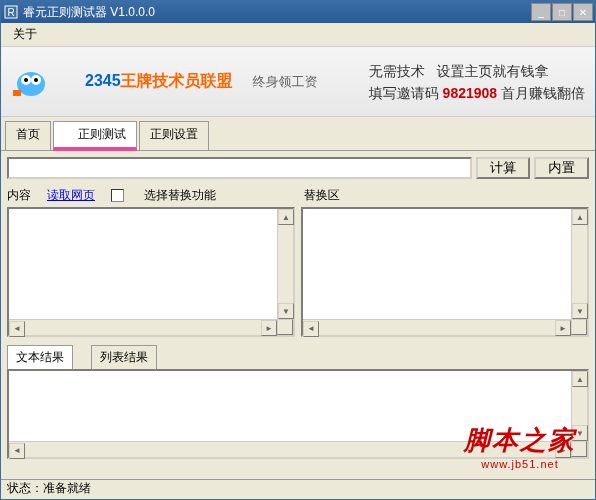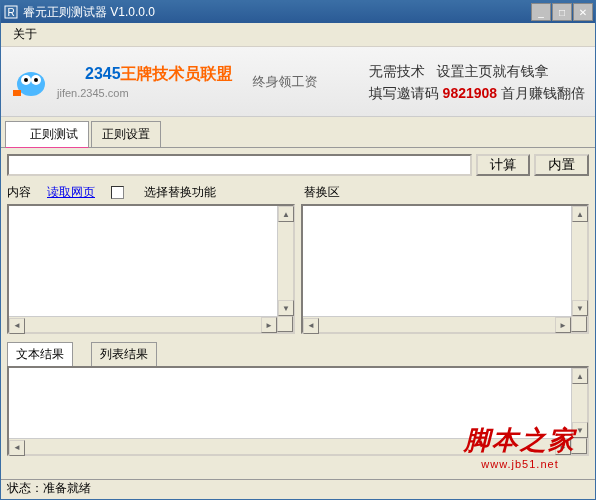--- a/index.html
+++ b/index.html
@@ -18,21 +18,21 @@
 .banner-logo { display: flex; flex-direction: column; }
 .logo-main { font-size: 16px; font-weight: bold; margin-left: 28px; }
 .logo-2345 { color: #0066cc; }
 .logo-rest { color: #ff6600; }
 .logo-sub { color: #888; font-size: 11px; margin-top: 2px; }
 .banner-mid { margin-left: 20px; color: #666; font-size: 13px; }
 .banner-right { margin-left: auto; font-size: 14px; color: #333; line-height: 22px; }
 .banner-right .red { color: #cc0000; font-weight: bold; }
 .tabs { display: flex; padding: 4px 4px 0 4px; }
 .tab { padding: 4px 10px; border: 1px solid #999; background: #ece9d8; margin-right: 2px; cursor: default; position: relative; }
-.tab.active { background: #fff; border-bottom: 1px solid #ec4899; z-index: 2; padding-left: 24px; }
+.tab.active { background: #fff; border-bottom: 4px solid #ec4899; z-index: 2; padding-left: 24px; }
 .tab-content { background: #ece9d8; padding: 6px; flex: 1; display: flex; flex-direction: column; border-top: 1px solid #999; margin-top: -1px; }
 .row-label { margin-bottom: 3px; }
 .expr-row { display: flex; align-items: center; gap: 4px; margin-bottom: 8px; }
 .expr-input { flex: 1; height: 22px; border: 2px inset #d4d0c8; background: #fff; padding: 2px; }
 .btn { height: 22px; padding: 0 12px; background: #ece9d8; border: 2px outset #d4d0c8; cursor: default; }
 .mid-row { display: flex; align-items: center; gap: 16px; margin-bottom: 3px; }
 .link { color: #0000ee; text-decoration: underline; cursor: pointer; }
 .checkbox-wrap { display: flex; align-items: center; gap: 20px; }
 .checkbox { width: 13px; height: 13px; border: 1px inset #888; background: #fff; }
 .textareas { display: flex; gap: 6px; height: 130px; margin-bottom: 8px; }
@@ -87,37 +87,37 @@
             <circle cx="25" cy="18" r="5" fill="#fff"></circle>
           <circle cx="15" cy="18" r="2" fill="#000"></circle>
             <circle cx="25" cy="18" r="2" fill="#000"></circle>
           <rect x="2" y="28" width="8" height="6" fill="#ff6600"></rect>
         </svg>
       </span>
       <div class="banner-logo">
         <div class="logo-main">
           <span class="logo-2345">2345</span><span class="logo-rest">王牌技术员联盟</span>
         </div>
-        <div class="logo-sub">jifen.2345.com</div>
       </div>
     </div>
     <div class="banner-mid">终身领工资</div>
     <div class="banner-right">
       <div>
         <span>无需技术</span>&nbsp;&nbsp;&nbsp;<span>设置主页就有钱拿</span>
       </div>
       <div>
         <span>填写邀请码</span>
         <span class="red">9821908</span>
         <span>首月赚钱翻倍</span>
       </div>
     </div>
   </div>
 
   <div class="tabs">
+    <div class="tab">首页</div>
     <div class="tab active">正则测试</div>
     <div class="tab">正则设置</div>
   </div>
 
   <div class="tab-content">
     <div class="expr-row">
       <div class="expr-input"></div>
       <button class="btn">计算</button>
       <button class="btn">内置</button>
     </div>

